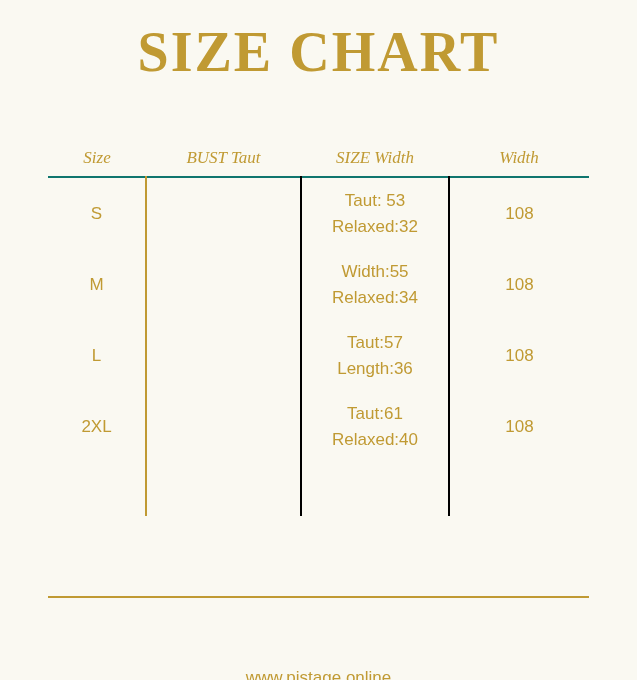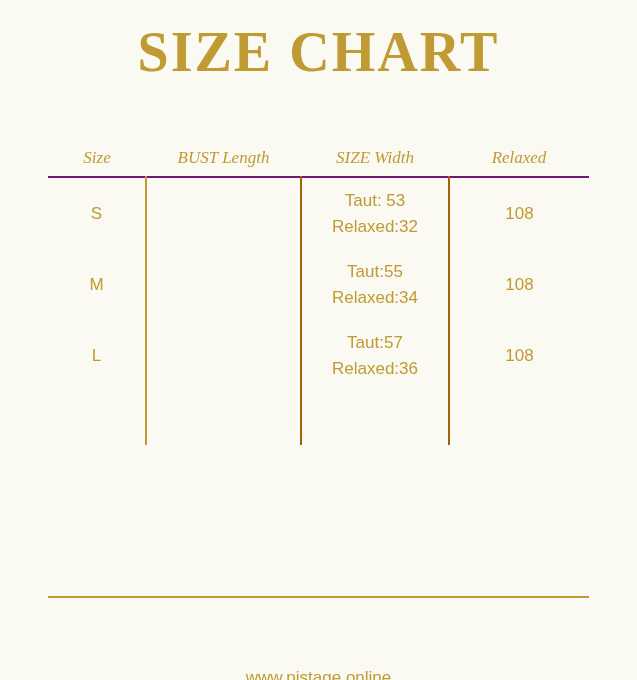--- a/index.html
+++ b/index.html
@@ -46,41 +46,41 @@
     font-family: "Liberation Serif", serif;
     font-style: italic;
     font-weight: normal;
     font-size: 17px;
     color: #c09a33;
     padding: 0 0 8px 0;
     text-align: center;
     vertical-align: bottom;
   }
   table.size-chart thead tr {
-    border-bottom: 2px solid #701a75;
+    border-bottom: 2px solid #0f766e;
   }
   table.size-chart td {
     font-size: 17px;
     color: #c09a33;
     text-align: center;
     vertical-align: middle;
     padding: 10px 2px;
     line-height: 1.5;
   }
   .col-size   { width: 98px; }
   .col-bust   { width: 155px; }
   .col-waist  { width: 148px; }
   .col-length { width: 140px; }
 
   
   table.size-chart tbody td.sep-left {
     border-left: 2px solid #c09a33;
   }
   table.size-chart tbody td.sep-right {
-    border-right: 2px solid #a16207;
+    border-right: 2px solid #000000;
   }
   .bottom-rule {
     position: absolute;
     left: 48px;
     top: 596px;
     width: 541px;
     height: 0;
     border-top: 2px solid #c09a33;
   }
   .waist-line {
@@ -115,50 +115,59 @@
     <table class="size-chart">
       <colgroup>
         <col class="col-size">
         <col class="col-bust">
         <col class="col-waist">
         <col class="col-length">
       </colgroup>
       <thead>
         <tr>
           <th>Size</th>
-          <th>BUST  Length</th>
+          <th>BUST  Taut</th>
           <th>SIZE Width</th>
-          <th>Relaxed</th>
+          <th>Width</th>
         </tr>
       </thead>
       <tbody>
         <tr>
           <td>S</td>
           <td class="sep-left sep-right"></td>
           <td class="sep-right">
             <div class="waist-line">Taut: 53</div>
             <div class="waist-line">Relaxed:32</div>
           </td>
           <td>108</td>
         </tr>
         <tr>
           <td>M</td>
           <td class="sep-left sep-right"></td>
           <td class="sep-right">
-            <div class="waist-line">Taut:55</div>
+            <div class="waist-line">Width:55</div>
             <div class="waist-line">Relaxed:34</div>
           </td>
           <td>108</td>
         </tr>
         <tr>
           <td>L</td>
           <td class="sep-left sep-right"></td>
           <td class="sep-right">
             <div class="waist-line">Taut:57</div>
-            <div class="waist-line">Relaxed:36</div>
+            <div class="waist-line">Length:36</div>
+          </td>
+          <td>108</td>
+        </tr>
+        <tr>
+          <td>2XL</td>
+          <td class="sep-left sep-right"></td>
+          <td class="sep-right">
+            <div class="waist-line">Taut:61</div>
+            <div class="waist-line">Relaxed:40</div>
           </td>
           <td>108</td>
         </tr>
         <tr class="spacer-row">
           <td></td>
           <td class="sep-left sep-right"></td>
           <td class="sep-right"></td>
           <td></td>
         </tr>
       </tbody>

